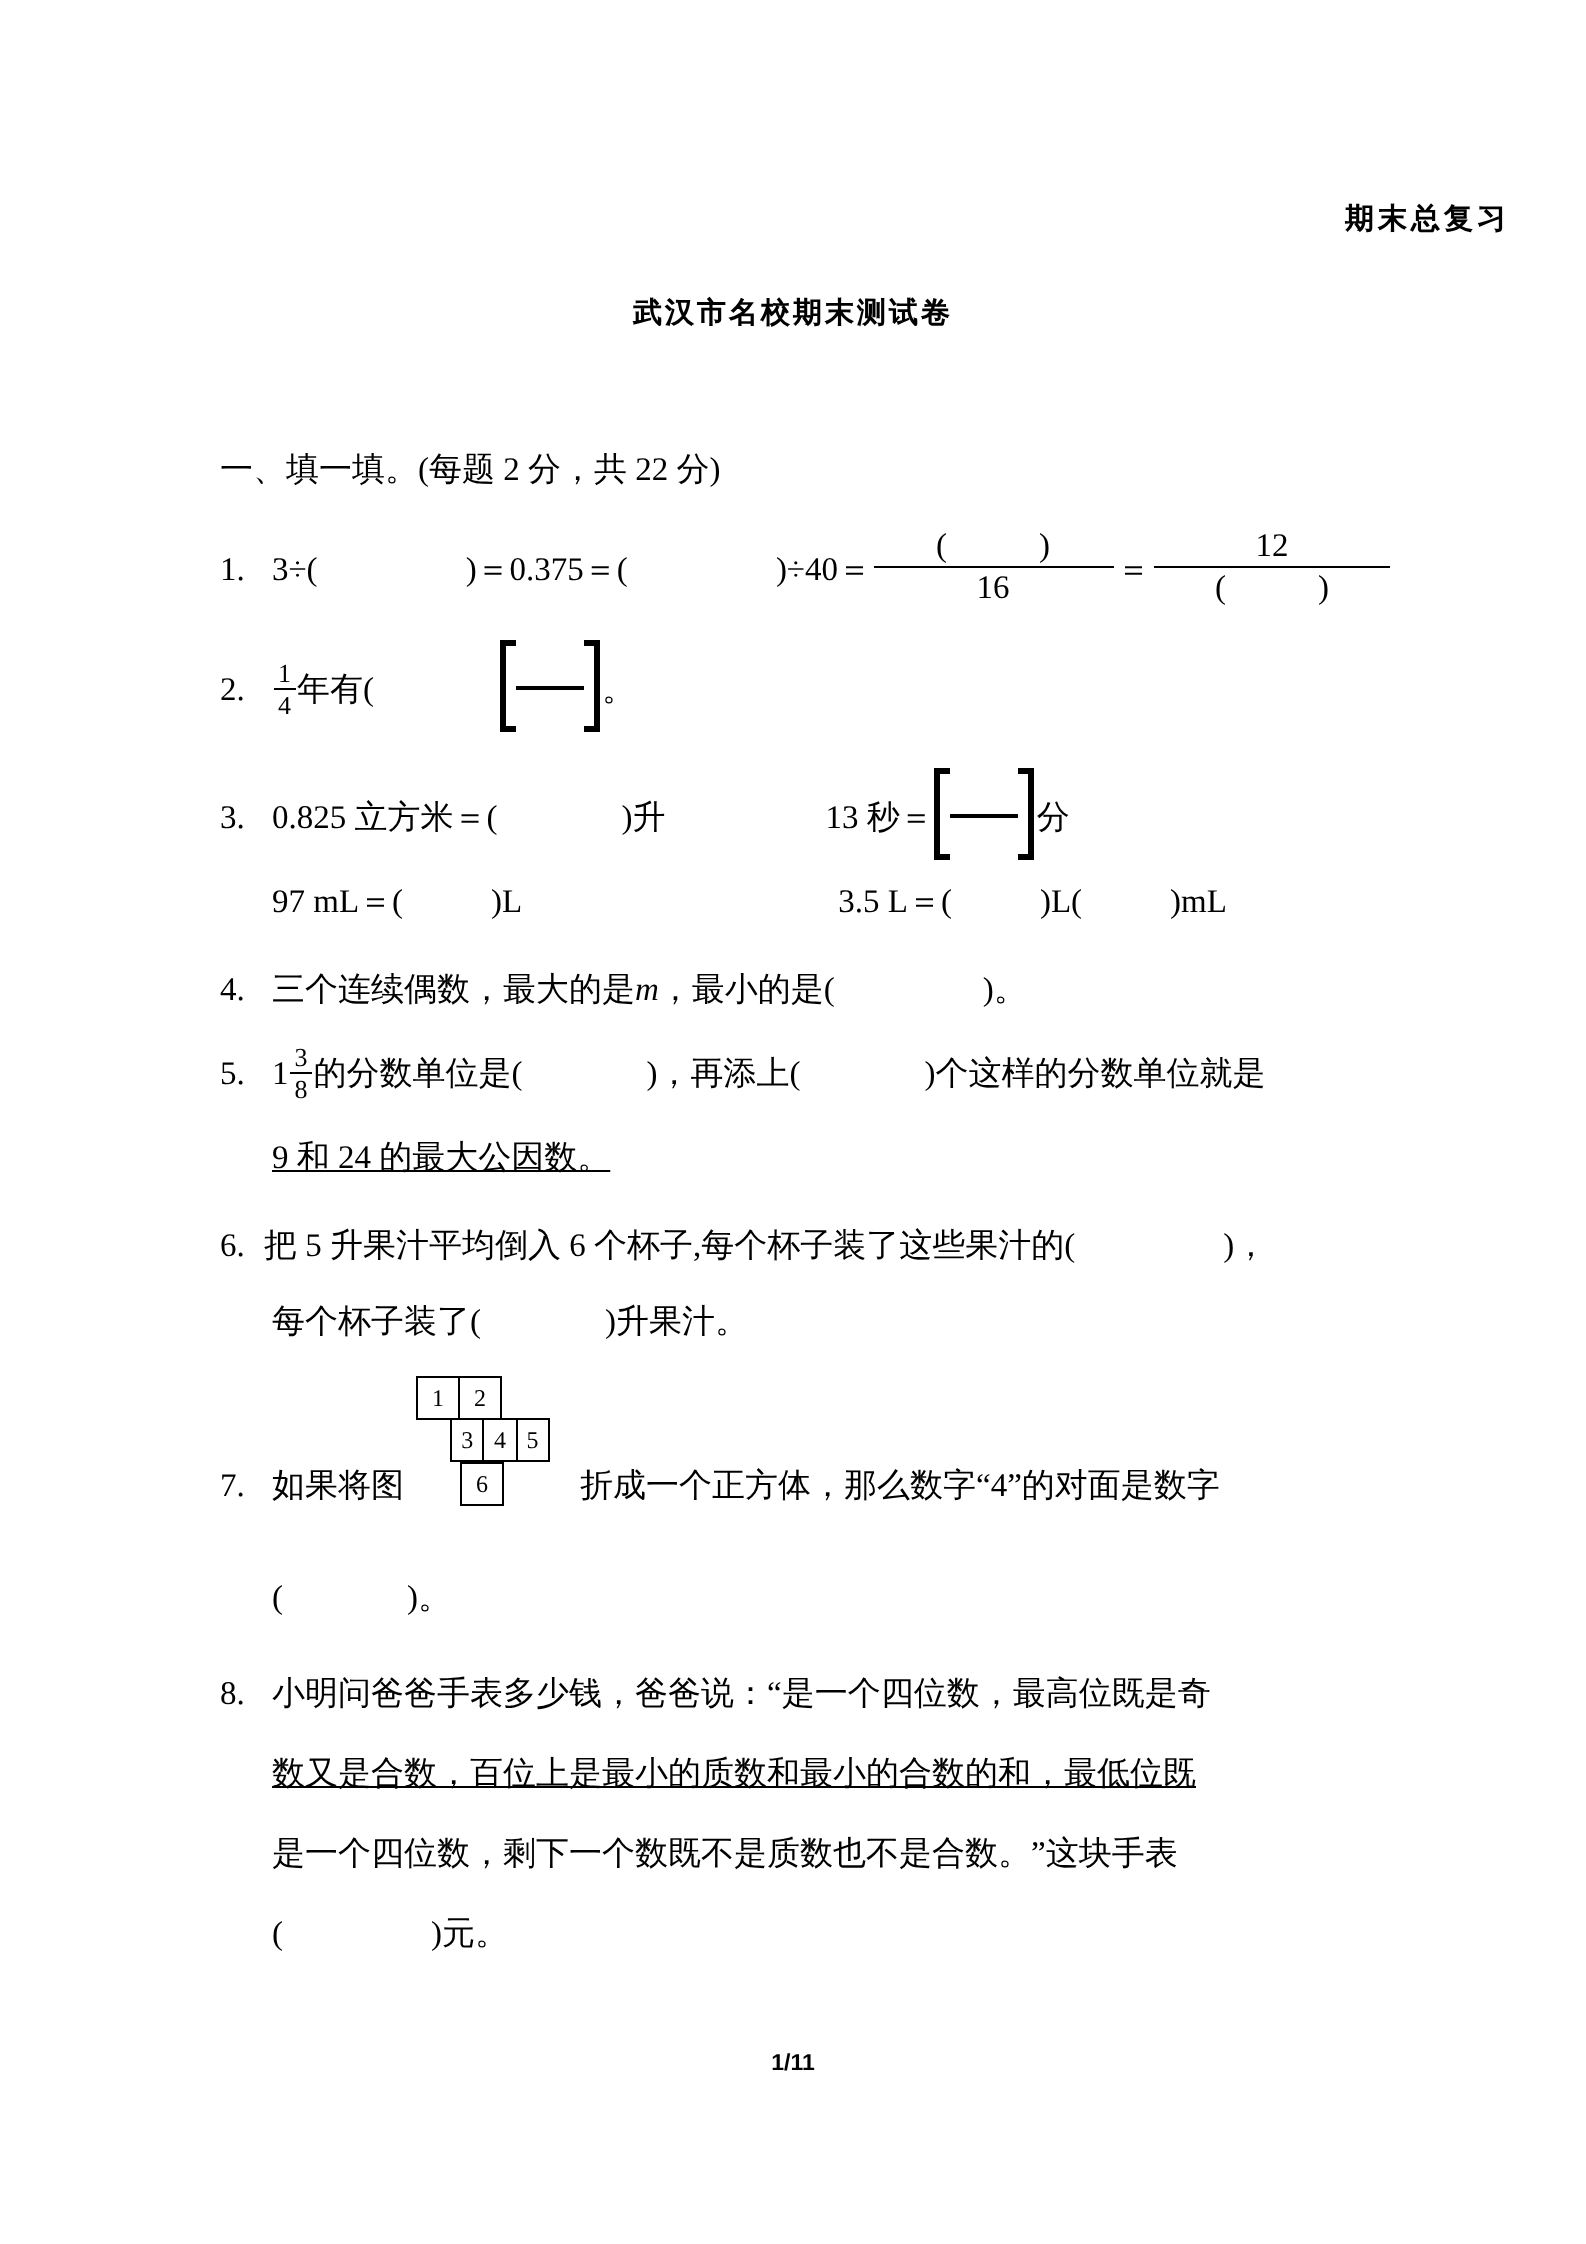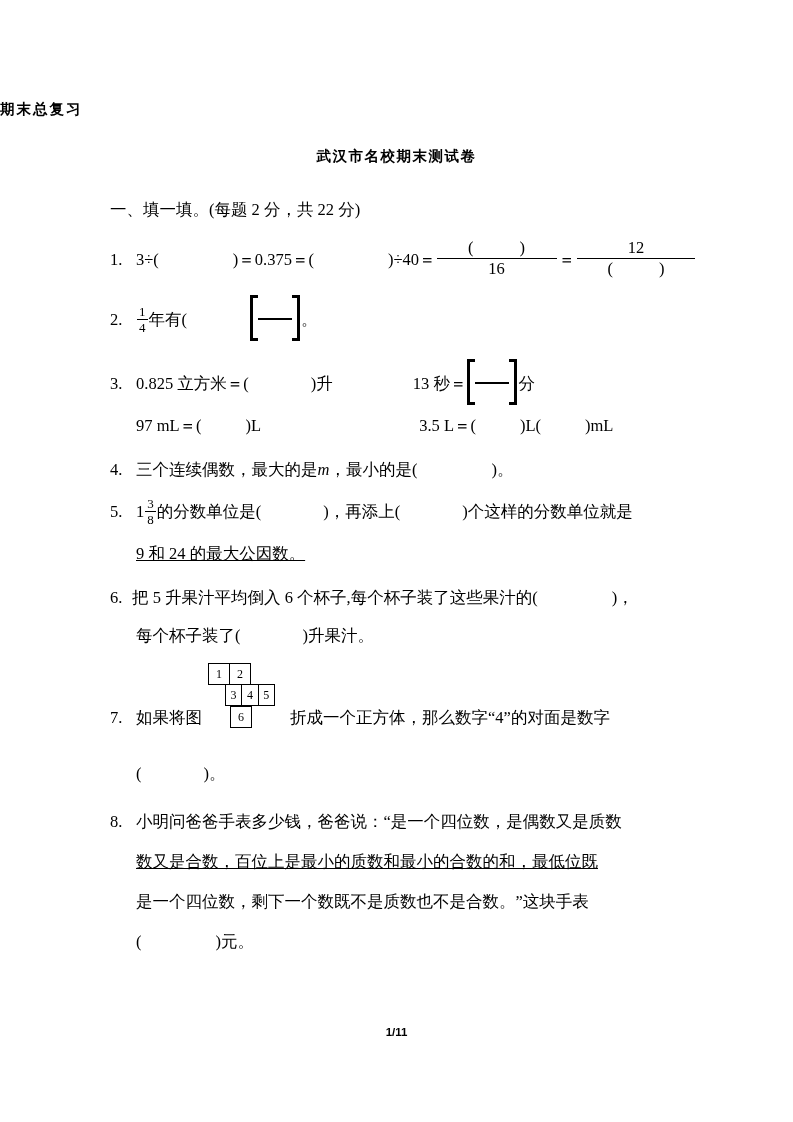--- a/index.html
+++ b/index.html
@@ -22,42 +22,42 @@
     height: 1122px;
     box-sizing: border-box;
   }
 
   
   .title-main {
     position: absolute;
     top: 100px;
     left: 0;
     width: 755px;
-    text-align: left;
+    text-align: right;
     font-family: "DejaVu Sans", sans-serif;
     font-weight: bold;
     font-size: 14.5px;
     letter-spacing: 2px;
   }
   .title-sub {
     position: absolute;
     top: 147px;
     left: 0;
     width: 793px;
     text-align: center;
     font-family: "DejaVu Sans", sans-serif;
     font-weight: bold;
     font-size: 14.5px;
     letter-spacing: 1.5px;
   }
 
   
   .content {
     position: absolute;
-    top: 197px;
+    top: 222px;
     left: 110px;
     width: 580px;
   }
 
   .section-head {
     font-size: 16.5px;
     line-height: 26px;
     margin-bottom: 18px;
     white-space: nowrap;
   }
@@ -396,21 +396,21 @@
           <span class="blank-md"></span>
           <span>)。</span>
         </span>
       </div>
     </div>
 
     <div class="q" style="margin-top:18px;">
       <div class="qline">
         <span class="qnum">8.</span>
         <span class="qbody">
-          <span>小明问爸爸手表多少钱，爸爸说：“是一个四位数，是偶数又是质数</span>
+          <span>小明问爸爸手表多少钱，爸爸说：“是一个四位数，最高位既是奇</span>
         </span>
       </div>
       <div class="qline indent" style="margin-top:10px;text-decoration:underline;">
         <span class="qbody">
           <span>数又是合数，百位上是最小的质数和最小的合数的和，最低位既</span>
         </span>
       </div>
       <div class="qline indent" style="margin-top:10px;">
         <span class="qbody">
           <span>是一个四位数，剩下一个数既不是质数也不是合数。”这块手表</span>

